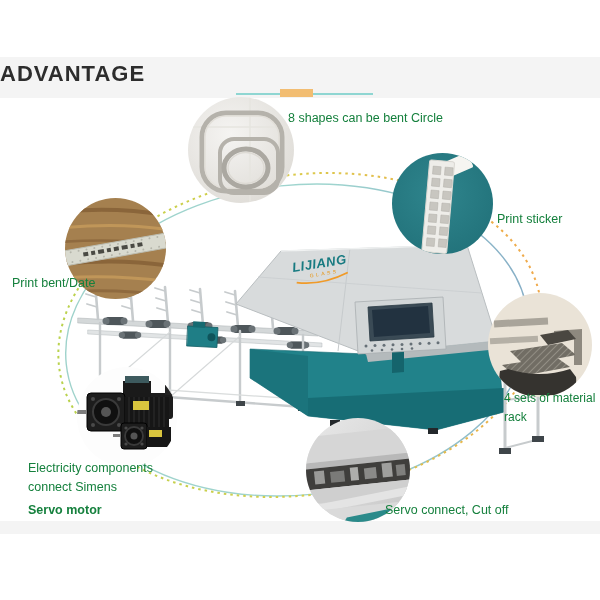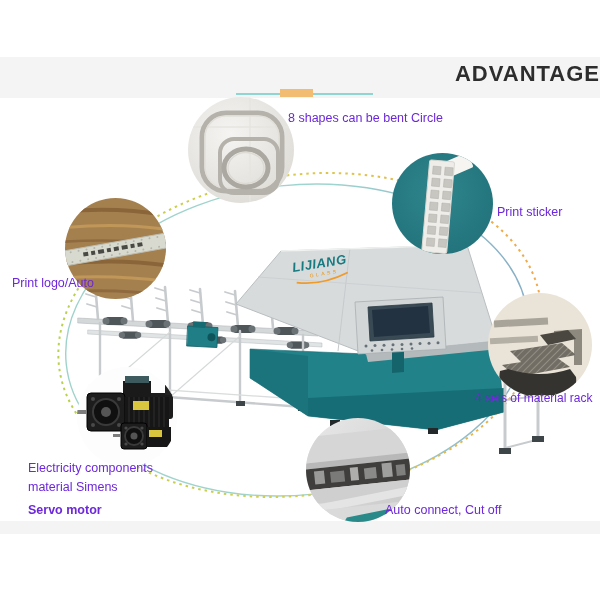--- a/index.html
+++ b/index.html
@@ -4,39 +4,39 @@
 <style>
   html,body{margin:0;padding:0;background:#ffffff;}
   .canvas{
     position:relative;width:600px;height:600px;background:#ffffff;
     font-family:"Liberation Sans", sans-serif;overflow:hidden;
   }
   .band{position:absolute;left:0;width:600px;background:#f4f4f4;}
   .band.top{top:57px;height:41px;}
   .band.bottom{top:521px;height:13px;}
   .title{
-    position:absolute;top:61px;left:0;width:600px;text-align:right;
+    position:absolute;top:61px;left:0;width:600px;text-align:left;
     font-size:22px;font-weight:600;letter-spacing:1px;color:#2d2d2d;
   }
   .underline-line{position:absolute;top:93px;left:236px;width:137px;height:2px;background:#8fd6d2;}
   .underline-accent{position:absolute;top:89px;left:280px;width:33px;height:8px;background:#f2bd72;}
   .scene{position:absolute;top:0;left:0;width:600px;height:600px;}
   .circle{position:absolute;border-radius:50%;overflow:hidden;}
   .circle svg{display:block;}
   .c-shapes{left:188px;top:97px;width:106px;height:106px;}
   .c-sticker{left:392px;top:153px;width:101px;height:101px;}
   .c-wood{left:65px;top:198px;width:101px;height:101px;}
   .c-rack{left:488px;top:293px;width:104px;height:104px;}
   .c-motor{left:77px;top:367px;width:100px;height:100px;}
   .c-connect{left:306px;top:418px;width:104px;height:104px;}
-  .label{position:absolute;color:#6d28d9;font-size:12.5px;line-height:19px;}
+  .label{position:absolute;color:#15803d;font-size:12.5px;line-height:19px;}
   .lbl-shapes{left:288px;top:109px;width:190px;}
-  .lbl-sticker{left:497px;top:203px;}
+  .lbl-sticker{left:497px;top:210px;}
   .lbl-logodate{left:12px;top:274px;}
-  .lbl-rack{left:475px;top:389px;font-size:12px;}
+  .lbl-rack{left:504px;top:389px;font-size:12px;}
   .lbl-elec{left:28px;top:459px;width:185px;}
   .lbl-elec .l3{margin-top:4px;font-weight:bold;}
   .lbl-connect{left:385px;top:501px;}
 </style>
 </head>
 <body>
 
 <div class="canvas">
 
   <div class="band top"></div>
@@ -385,25 +385,25 @@
       </g>
     </svg>
   </div>
 
   <div class="label lbl-shapes">
     <div>8 shapes can be bent Circle</div>
   </div>
 
   <div class="label lbl-sticker">Print sticker</div>
 
-  <div class="label lbl-logodate">Print logo/Auto</div>
+  <div class="label lbl-logodate">Print bent/Date</div>
 
   <div class="label lbl-rack">4 sets of material rack</div>
 
   <div class="label lbl-elec">
     <div>Electricity components</div>
-    <div>material Simens</div>
+    <div>connect Simens</div>
     <div class="l3">Servo motor</div>
   </div>
 
-  <div class="label lbl-connect">Auto connect, Cut off</div>
+  <div class="label lbl-connect">Servo connect, Cut off</div>
 
 </div>
 
 </body></html>

